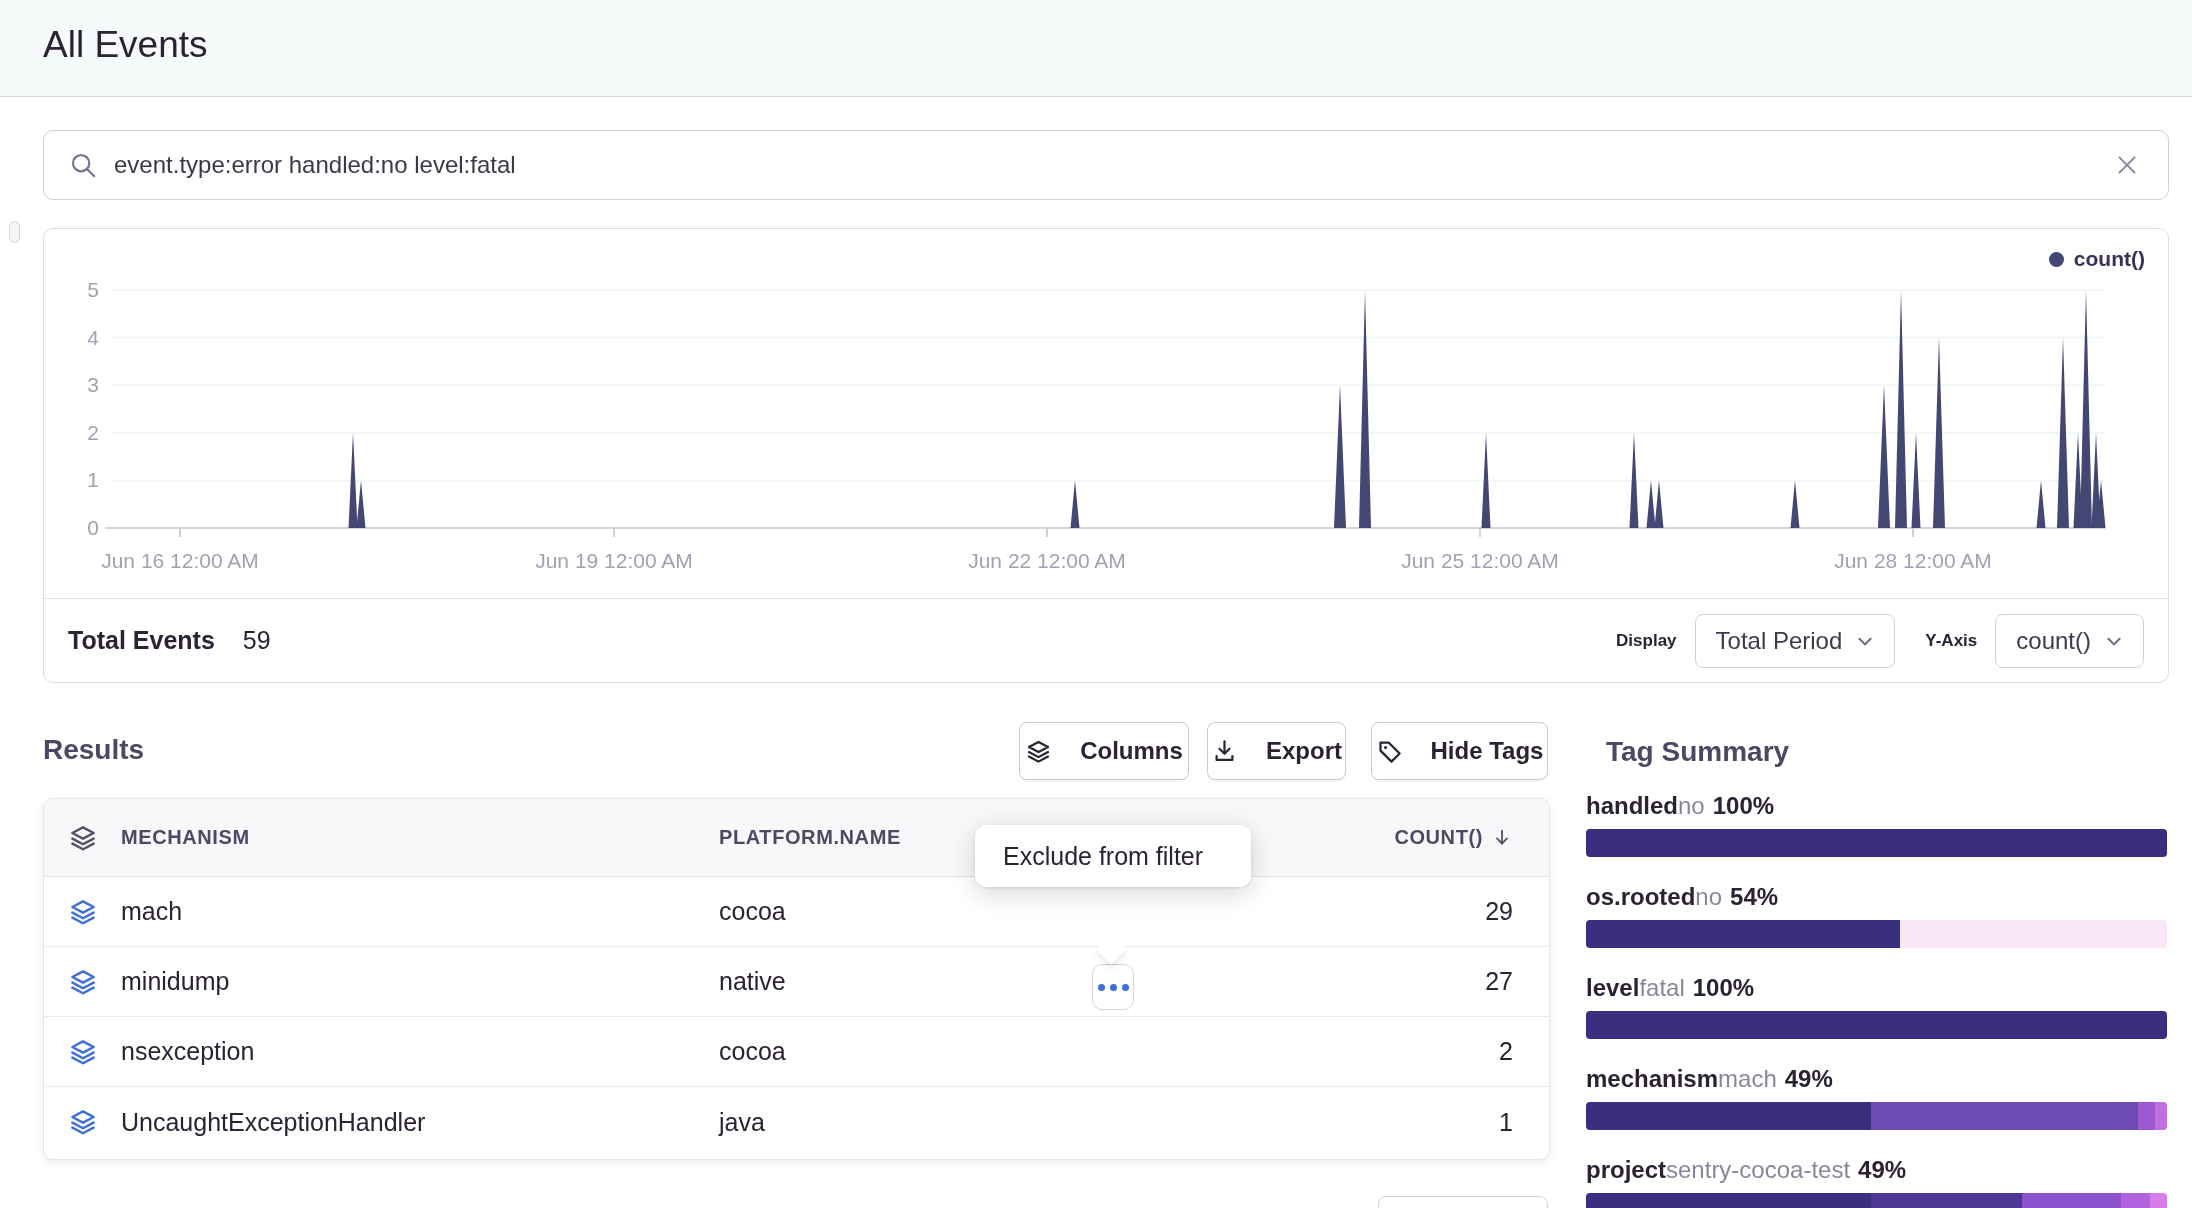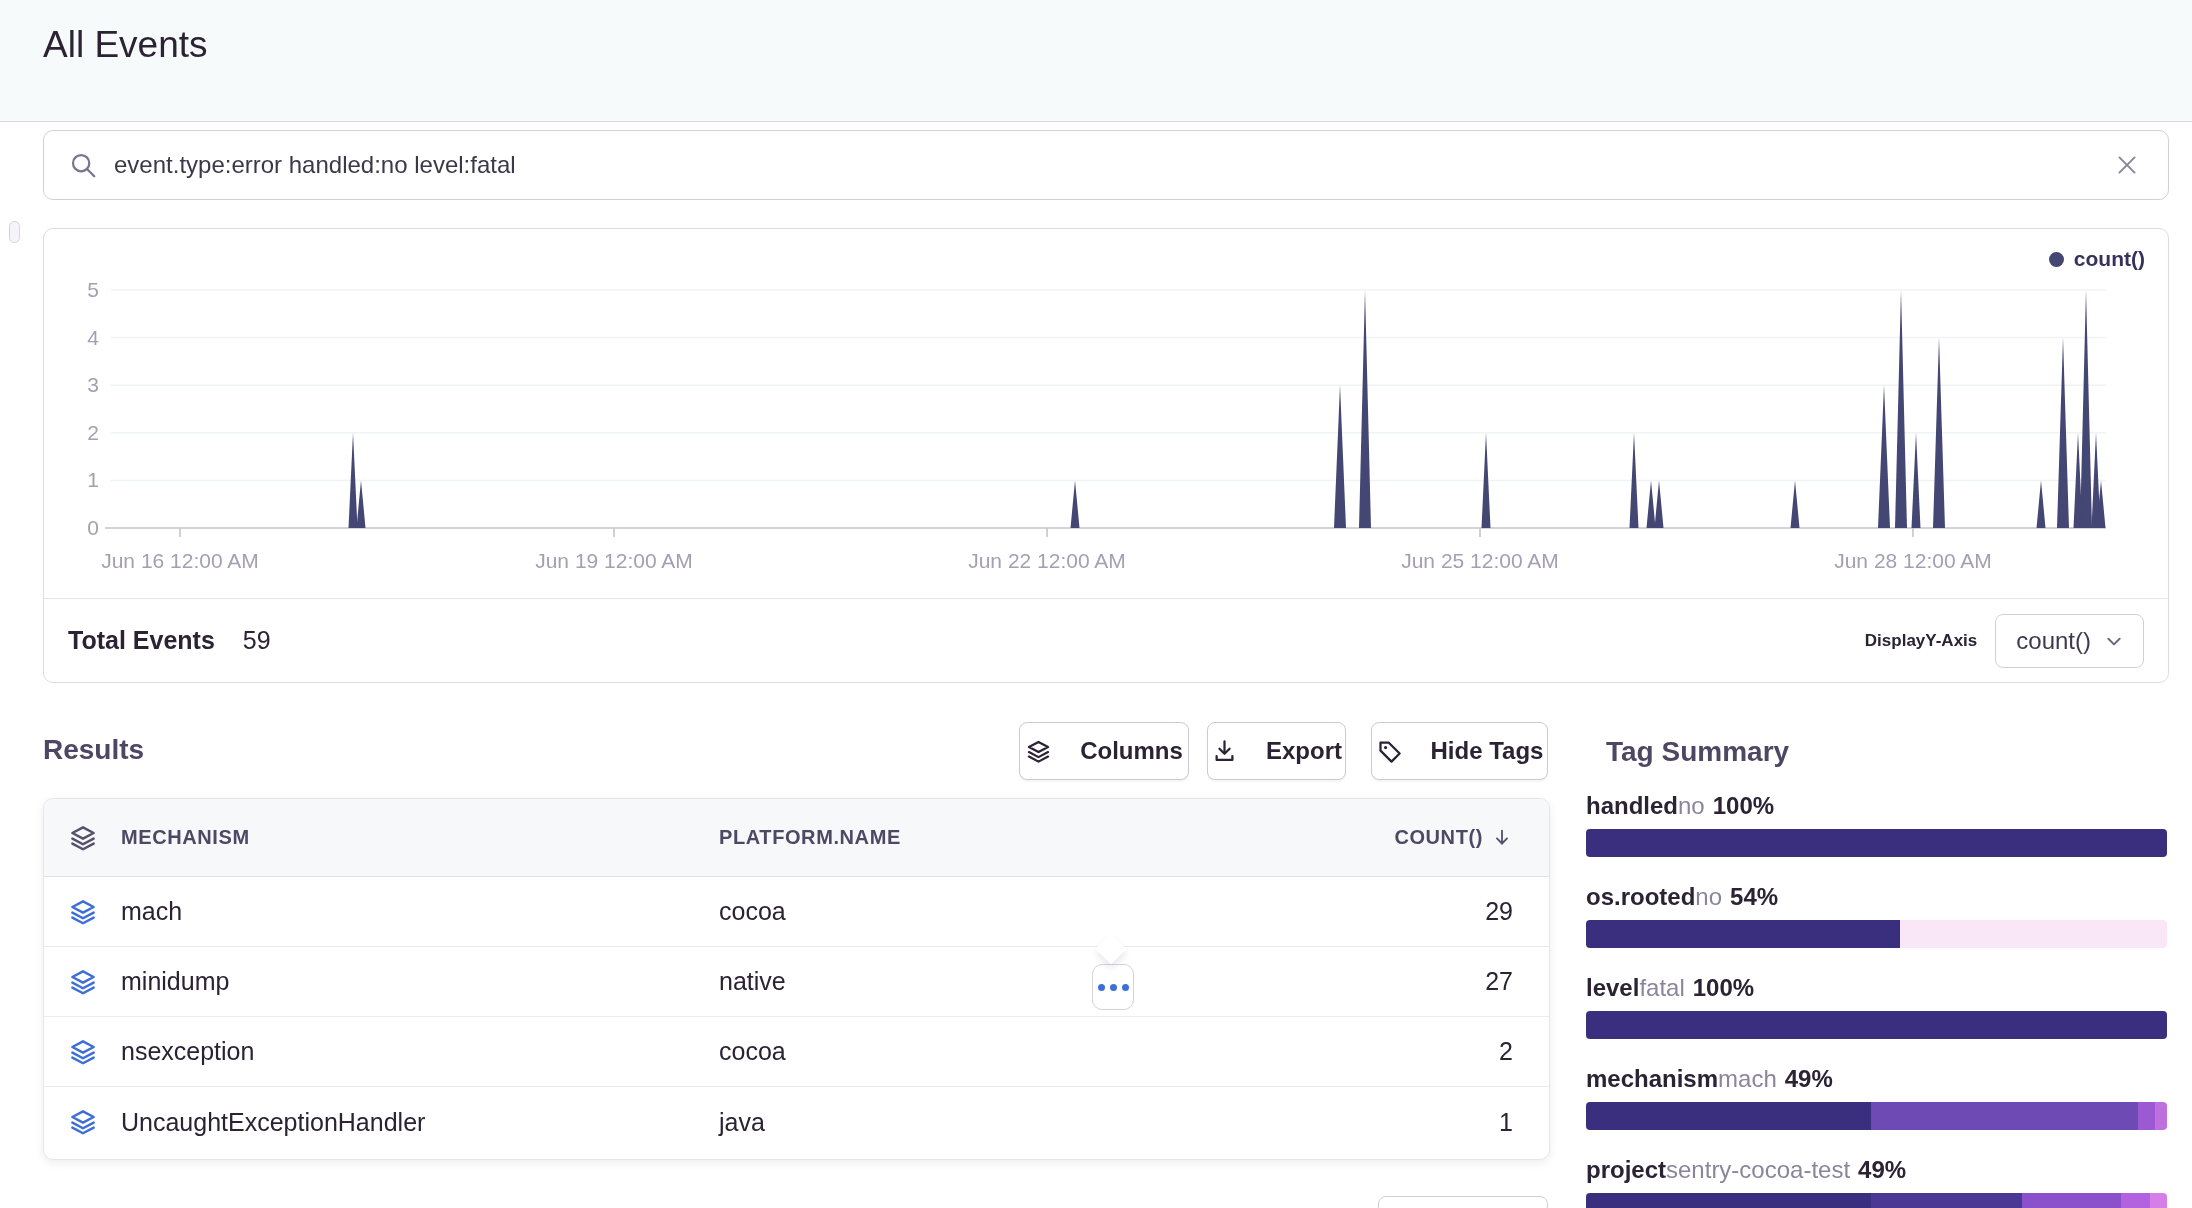--- a/index.html
+++ b/index.html
@@ -1,20 +1,20 @@
 <!DOCTYPE html>
 <html><head>
 <meta charset="utf-8">
 <style>
   * { margin:0; padding:0; box-sizing:border-box; }
   html,body { width:2192px; height:1208px; overflow:hidden; background:#fff;
     font-family:"Liberation Sans", sans-serif; color:#2B2233; }
 
   
-  .page-header { position:absolute; left:0; top:0; width:2192px; height:122px;
+  .page-header { position:absolute; left:0; top:0; width:2192px; height:97px;
     background:#F7FAFA; border-bottom:1px solid #DBD7E1;padding-left:21px; }
   .page-title { position:absolute; left:43px; top:24px; font-size:37px; font-weight:500; color:#2B2233; }
 
   
   .search-bar { position:absolute; left:43px; top:130px; width:2126px; height:70px;
     background:#fff; border:1px solid #D4CEDC; border-radius:10px;
     display:flex; align-items:center; padding:0 24px; }
   .search-bar input { flex:1; border:none; outline:none; font-size:24px; color:#3B3949;
     font-family:"Liberation Sans",sans-serif; margin-left:16px; background:transparent; }
   .clear-btn { width:34px; height:34px; display:flex; align-items:center; justify-content:center; cursor:pointer; }
@@ -175,20 +175,26 @@
   </div>
   <div class="chart-legend">
     <span class="legend-dot"></span>
     <span class="legend-label">count()</span>
   </div>
   <div class="chart-footer">
     <span class="total-label">Total Events</span>
     <span class="total-value">59</span>
     <div class="footer-right">
       <span class="ctl-label">Display</span>
+      <div class="select-btn">
+        <span>Total Period</span>
+        <svg class="icon" width="18" height="18" viewBox="0 0 16 16" fill="none" stroke="#6E6880" stroke-width="1.8" stroke-linecap="round" stroke-linejoin="round">
+            <path d="M3 6l5 5 5-5"></path>
+          </svg>
+      </div>
       <span class="ctl-label">Y-Axis</span>
       <div class="select-btn">
         <span>count()</span>
         <svg class="icon" width="18" height="18" viewBox="0 0 16 16" fill="none" stroke="#6E6880" stroke-width="1.8" stroke-linecap="round" stroke-linejoin="round">
             <path d="M3 6l5 5 5-5"></path>
           </svg>
       </div>
     </div>
   </div>
 </div>
@@ -275,20 +281,21 @@
         <path d="M3.5 16.5 12 21l8.5-4.5"></path>
       </svg>
     <div class="col-mech">UncaughtExceptionHandler</div>
     <div class="col-plat">java</div>
     <div class="col-count">1</div>
   </div>
 </div>
 
 <div class="menu-arrow"></div>
 <div class="context-menu">
+  <div class="menu-item">Exclude from filter</div>
 </div>
 <div class="dots-btn">
   <span class="dot"></span>
   <span class="dot"></span>
   <span class="dot"></span>
 </div>
 
 <div class="tag-summary">
   <div class="tag-summary-title">Tag Summary</div>
 

